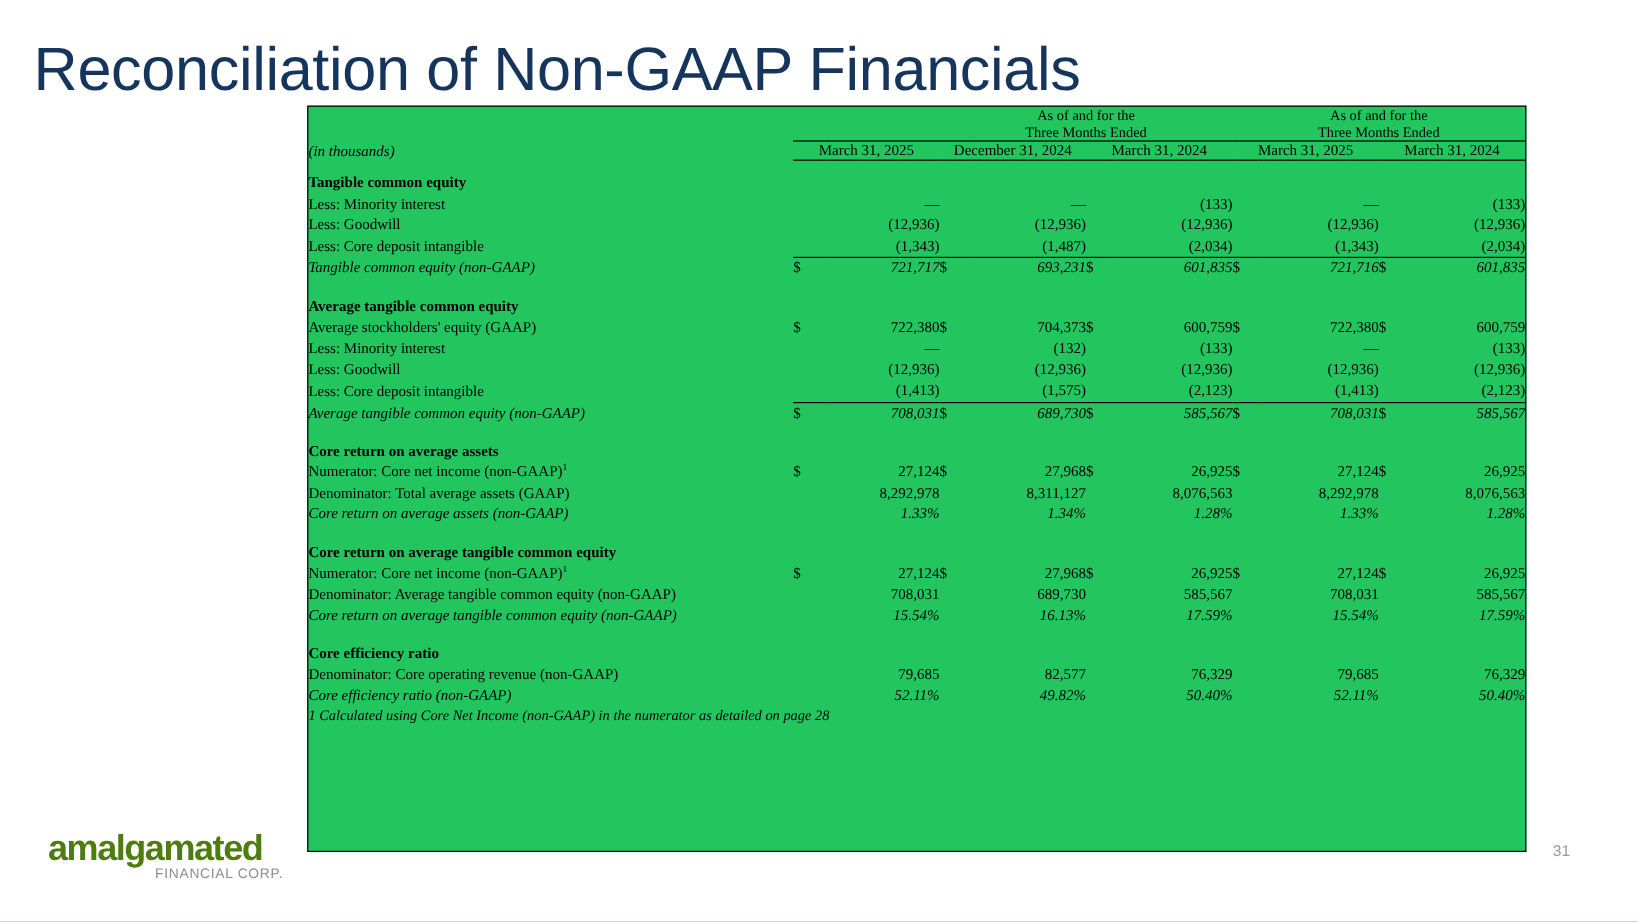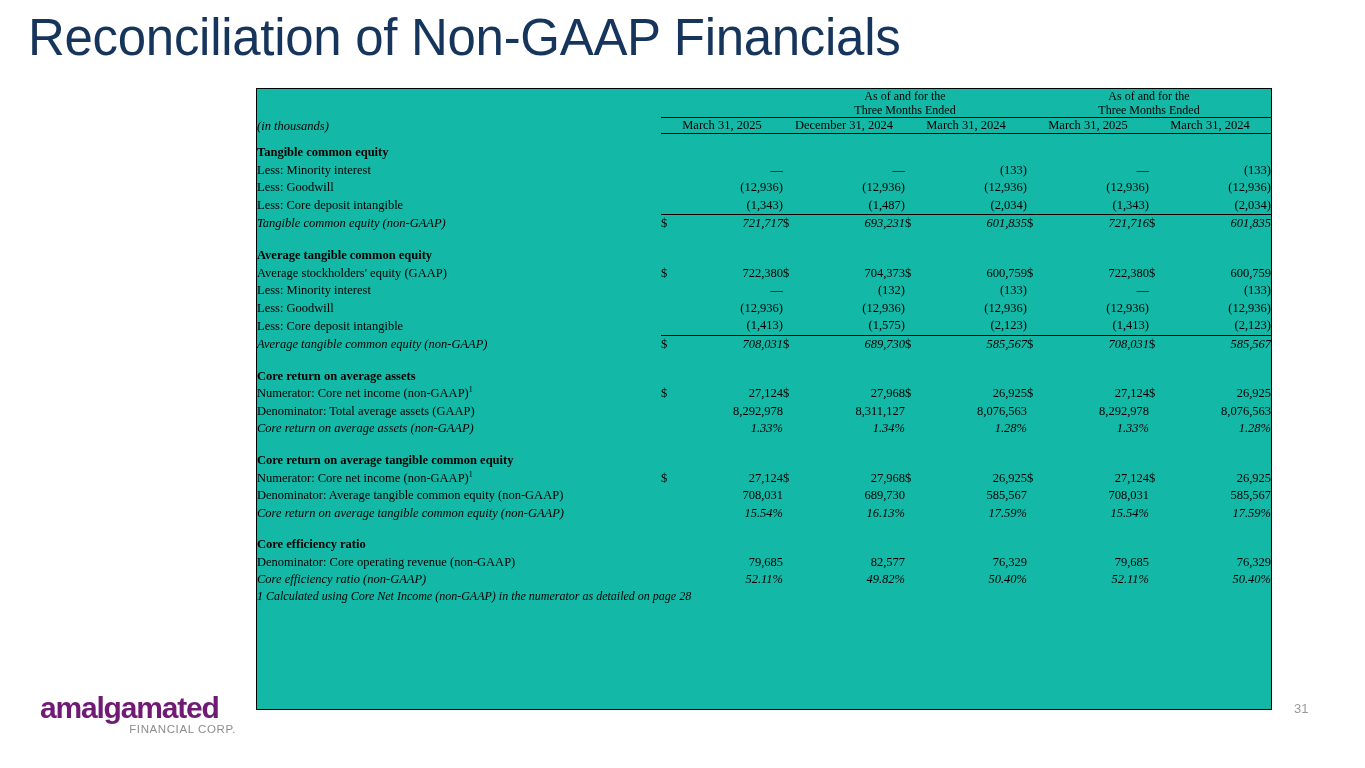--- a/index.html
+++ b/index.html
@@ -2,29 +2,29 @@
 <html><head>
 <meta charset="utf-8">
 <style>
   html,body{margin:0;padding:0;}
   body{
     width:1365px;height:768px;background:#ffffff;overflow:hidden;
     font-family:"Liberation Serif", serif;position:relative;
   }
   
   .slide-title{
-    position:absolute;left:28px;top:8px;
+    position:absolute;left:28px;top:28px;
     font-family:"Liberation Sans", sans-serif;
     font-size:51px;line-height:60px;font-weight:400;
     color:#16355c;letter-spacing:-0.3px;white-space:nowrap;
   }
   
   .table-frame{
     position:absolute;left:256px;top:88px;width:1016px;height:622px;
-    border:1px solid #000;box-sizing:border-box;background:#14b8a6;
+    border:1px solid #000;box-sizing:border-box;background:#22c55e;
   }
   table.fin{
     border-collapse:collapse;width:100%;
     font-family:"Liberation Serif", serif;font-size:12.5px;color:#000;
     table-layout:fixed;
   }
   table.fin td,table.fin th{padding:0;vertical-align:bottom;font-weight:400;}
 
   
   col.c-label{width:404px;}
@@ -60,21 +60,21 @@
   .sup{font-size:8px;vertical-align:super;line-height:0;}
   .footnote{
     font-style:italic;font-size:12px;padding-left:6px;padding-top:16px;
     white-space:nowrap;
   }
 
   
   .logo{position:absolute;left:40px;top:692px;width:200px;}
   .logo-main{
     font-family:"Liberation Sans", sans-serif;
-    font-size:30px;font-weight:bold;color:#701a75;
+    font-size:30px;font-weight:bold;color:#4d7c0f;
     letter-spacing:-1.2px;line-height:31px;
   }
   .logo-sub{
     font-family:"Liberation Sans", sans-serif;
     font-size:11.5px;font-weight:400;color:#8d8d8d;
     letter-spacing:0.6px;text-align:right;width:196px;line-height:13px;
   }
   .page-no{
     position:absolute;left:1294px;top:701px;
     font-family:"Liberation Sans", sans-serif;

